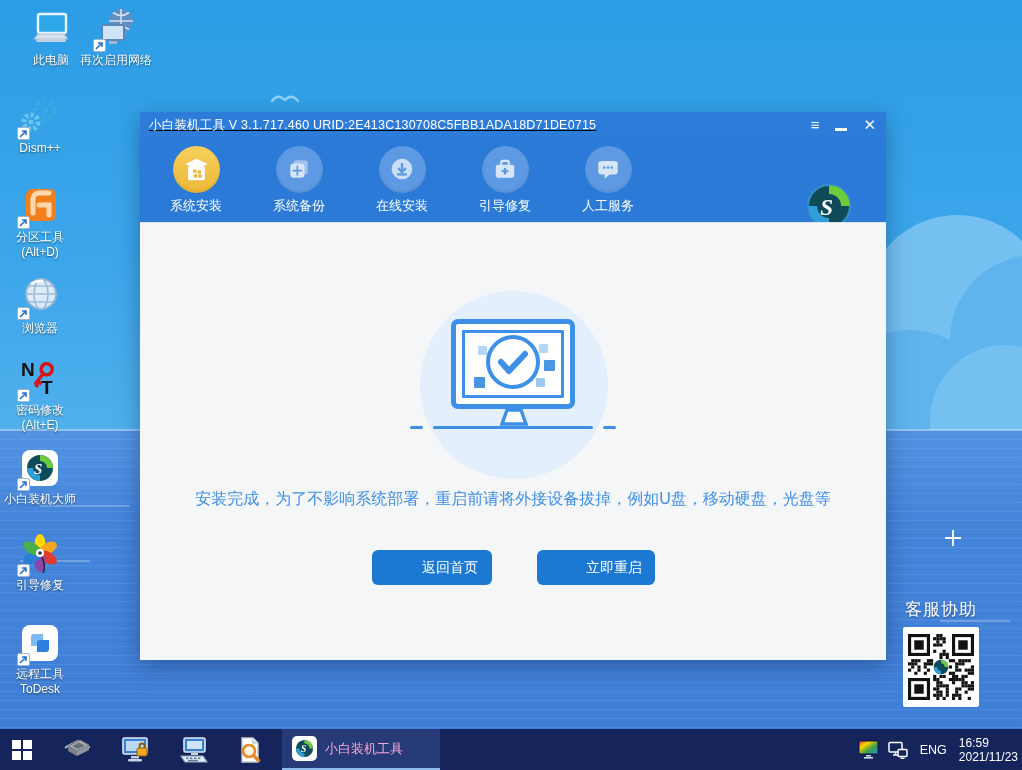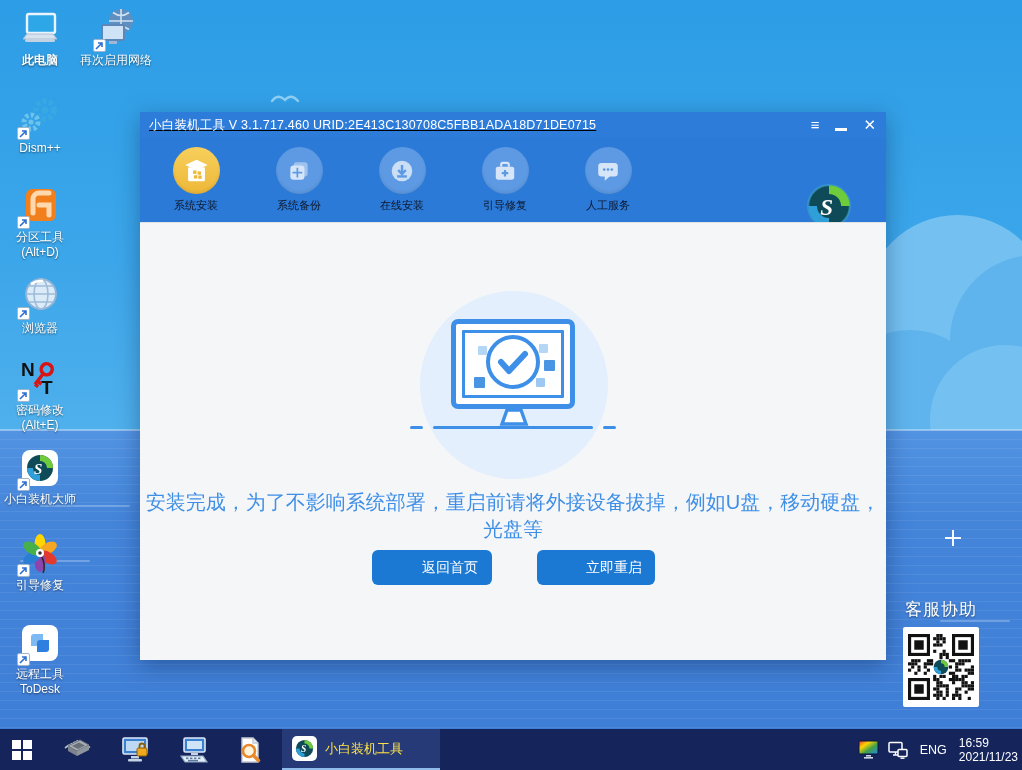--- a/index.html
+++ b/index.html
@@ -44,60 +44,60 @@
   .winctrls span { color:#fff; font-size:15px; font-weight:bold; cursor:pointer; line-height:26px; }
   .winctrls .minbar { display:inline-block; width:12px; height:3px; background:#fff; margin-top:8px; }
 
   .toolbar { position:absolute; left:0; top:26px; width:746px; height:84px; background:#2b7ad8; }
   .navrow { position:absolute; left:18px; top:0; height:84px; display:flex; gap:27px; align-items:center; }
   .navitem { width:76px; text-align:center; cursor:pointer; }
   .navitem .circ { width:47px; height:47px; margin:0 auto; border-radius:50%;
                    background:#5d9ae3; display:flex; align-items:center; justify-content:center;
                    box-shadow:inset 0 -2px 3px rgba(0,0,0,.08); }
   .navitem.active .circ { background:linear-gradient(180deg,#f7cf5c,#edb838); }
-  .navitem .nlbl { margin-top:4px; color:#0f172a; font-size:11px; }
+  .navitem .nlbl { margin-top:4px; color:#ffffff; font-size:13px; }
 
   .brand { position:absolute; right:34px; top:26px; height:84px; display:flex; gap:10px; align-items:center; }
   .brand .btxt .bname { color:#fff; font-size:26px; font-weight:bold; letter-spacing:4px; line-height:28px; }
   .brand .btxt .bdom  { color:#eaf3ff; font-size:10px; font-weight:bold; letter-spacing:1.2px; margin-top:2px; }
 
   .content { position:absolute; left:0; top:110px; width:746px; height:438px; background:#f5f6f8;
              border-top:1px solid rgba(0,0,0,.08); }
 
   .halo { position:absolute; left:280px; top:68px; width:188px; height:188px; border-radius:50%; background:#e3effc; }
   .monitor { position:absolute; left:311px; top:96px; width:124px; height:90px; background:#fff;
              border:5px solid #3d8fe8; border-radius:7px; }
   .monitor .screen { position:absolute; inset:6px; border:3px solid #3d8fe8; border-radius:1px; }
   .sq { position:absolute; border-radius:1px; }
   .checkwrap { position:absolute; left:50%; top:50%; transform:translate(-50%,-50%); }
   .stand { position:absolute; left:355px; top:186px; }
   .baseline { position:absolute; top:203px; height:3px; border-radius:2px; background:#3d8fe8; }
 
   .msg { position:absolute; left:0; top:266px; width:746px; text-align:center;
-         color:#3f8fe7; font-size:20px; }
+         color:#3f8fe7; font-size:16px; }
   .submsg { position:absolute; left:0; top:294px; width:746px; text-align:center;
             color:#a9a9a9; font-size:13px; }
   .btnrow { position:absolute; left:0; top:327px; width:746px; display:flex; justify-content:center; gap:45px; }
   .btn { height:35px; background:#1b78d3; color:#fff; font-size:14px; border:none; border-radius:6px;
          font-family:inherit; cursor:pointer;padding-left:37px; }
   .btn.b1 { width:120px; } .btn.b2 { width:118px; }
 
   
   .qrpanel { position:absolute; left:900px; top:598px; width:82px; text-align:center; }
   .qrpanel .qlbl { color:#fff; font-size:17px; text-shadow:0 1px 2px rgba(0,0,0,.4); margin-bottom:6px; letter-spacing:1px; }
   .qrbox { width:76px; height:80px; background:#fff; border-radius:2px; margin:0 auto;
            display:flex; align-items:center; justify-content:center; }
 
   
   .taskbar { position:absolute; left:0; top:729px; width:1022px; height:41px; background:#15255c;
              display:flex; align-items:center; }
   .tbtn { width:40px; height:41px; display:flex; align-items:center; justify-content:center; cursor:pointer; }
   .task-active { margin-left:12px; height:41px; width:158px; background:#263a77; display:flex; align-items:center;
                  gap:8px; padding-left:10px; border-bottom:2px solid #8ebbe9; cursor:pointer; }
-  .task-active .tlbl { color:#fde047; font-size:13px;text-align:right; }
+  .task-active .tlbl { color:#f9a8d4; font-size:13px;text-align:right; }
   .appmini { width:25px; height:25px; background:#fff; border-radius:5px; display:flex; align-items:center; justify-content:center; }
   .tray { margin-left:auto; display:flex; align-items:center; gap:9px; padding-right:0; }
   .tray .lang { color:#fff; font-size:12.5px; cursor:pointer; padding:0 3px; }
   .clock { color:#fff; font-size:12px; text-align:left; line-height:14px; cursor:default; padding-right:4px; }
 </style>
 </head>
 <body>
 
 <div class="sky">
   <div class="cloud-ball" style="left:795px; top:265px; width:150px; height:150px;"></div>
@@ -113,21 +113,21 @@
 <div class="horizon"></div>
 <div class="streak" style="left:40px; top:505px; width:90px;"></div>
 <div class="streak" style="left:20px; top:560px; width:70px;"></div>
 <div class="streak" style="left:940px; top:620px; width:70px;"></div>
 <div class="sparkle">
     <i class="v"></i>
     <i class="h"></i>
   </div>
 <div class="mini-cloud"></div>
 
-<div class="dicon" style="left:4px; top:8px;font-weight:bold;">
+<div class="dicon" style="left:15px; top:8px;">
   <div class="art">
     <svg width="42" height="42" viewBox="0 0 42 42">
       <rect x="8" y="6" width="28" height="19" rx="2" fill="#2ea7e9" stroke="#e9f4fc" stroke-width="2.4"></rect>
       <polygon points="4,31 38,31 34,26 8,26" fill="#d6e2ee" stroke="#aebfd0" stroke-width="1"></polygon>
       <rect x="6" y="31" width="30" height="3" rx="1.5" fill="#c2d2e2"></rect>
     </svg>
   </div>
   <div class="lbl">此电脑</div>
 </div>
 

